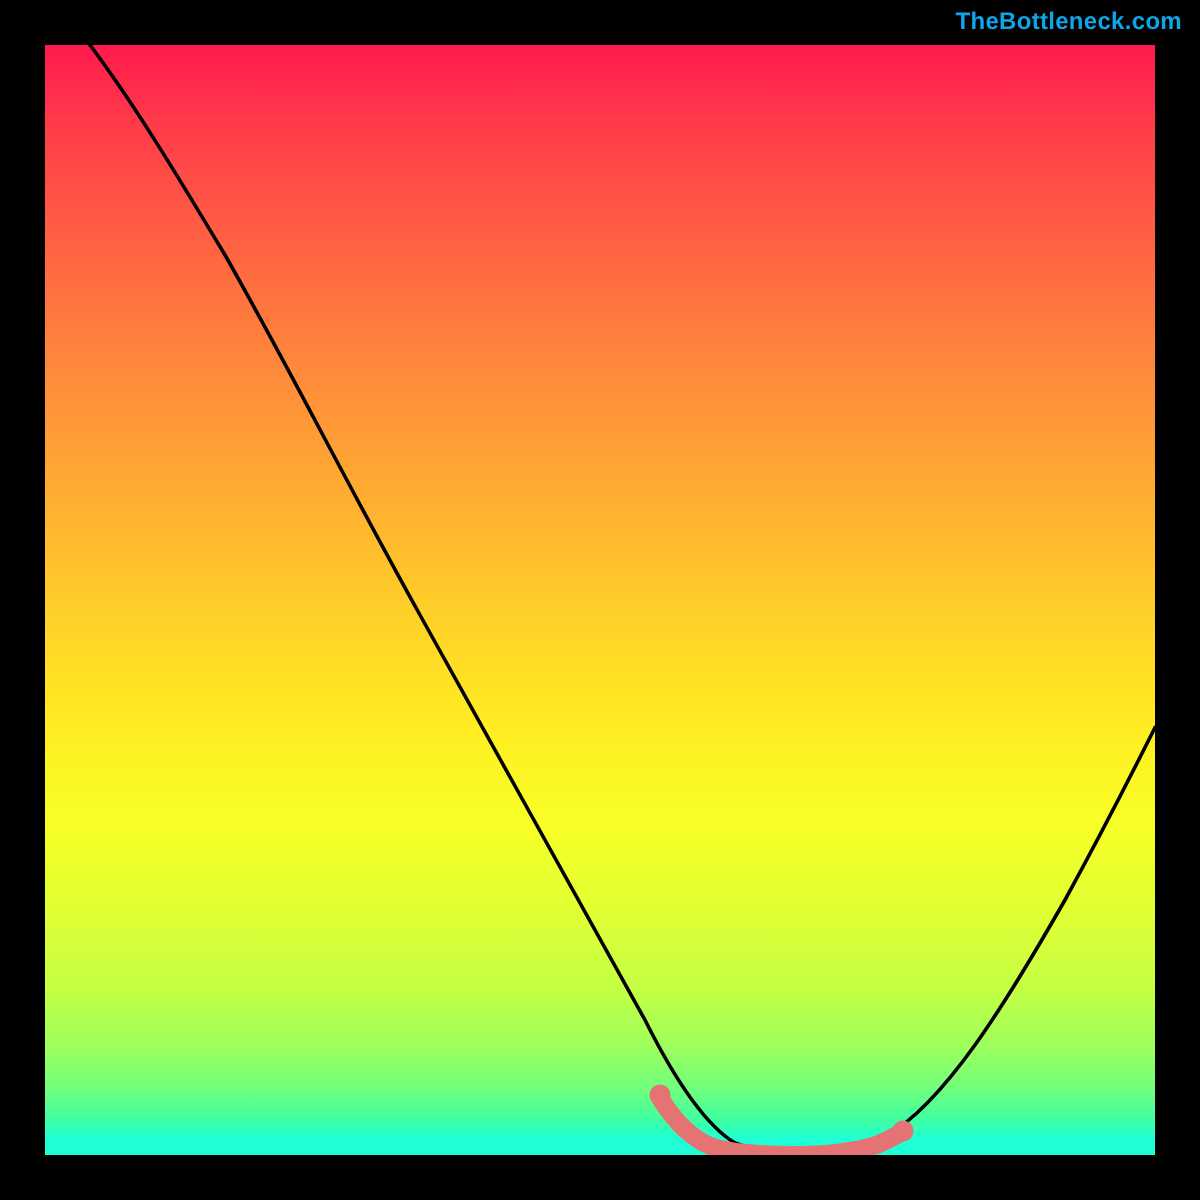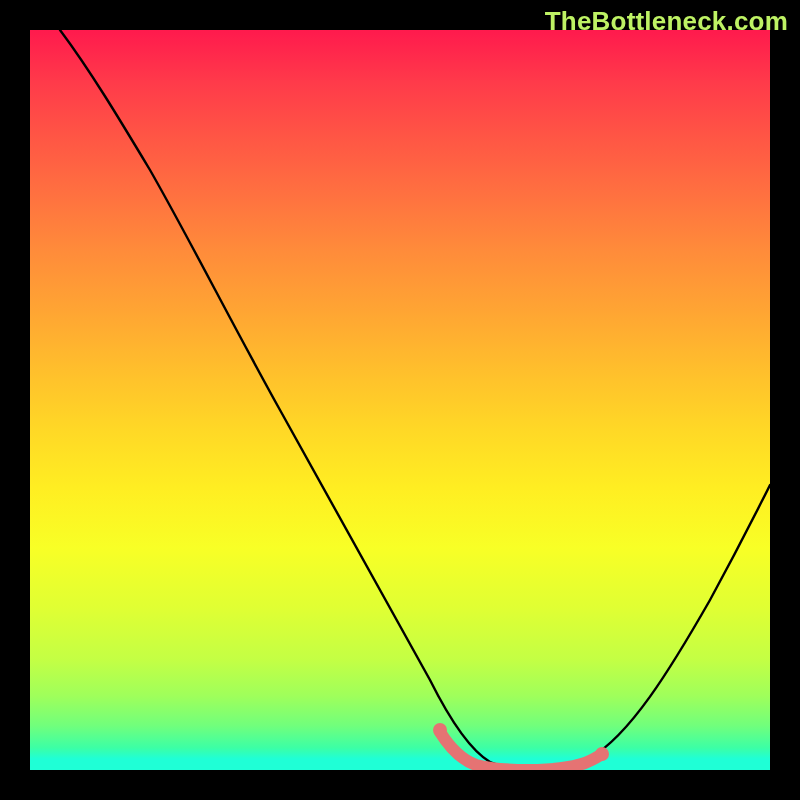--- a/index.html
+++ b/index.html
@@ -3,23 +3,23 @@
 <meta charset="utf-8">
 <style>
   * { margin: 0; padding: 0; box-sizing: border-box; }
   html, body { width: 800px; height: 800px; overflow: hidden; }
   body { background: #000; position: relative; }
   .watermark {
     position: absolute;
     top: 6px;
     right: 12px;
     font-family: Arial, Helvetica, sans-serif;
-    font-size: 26px;
+    font-size: 16px;
     font-weight: bold;
-    color: #bef264;
+    color: #0ea5e9;
     letter-spacing: 0.2px;
     z-index: 10;
   }
   .plot-area {
     position: absolute;
     left: 30px;
     top: 30px;
     width: 740px;
     height: 740px;
     overflow: hidden;

